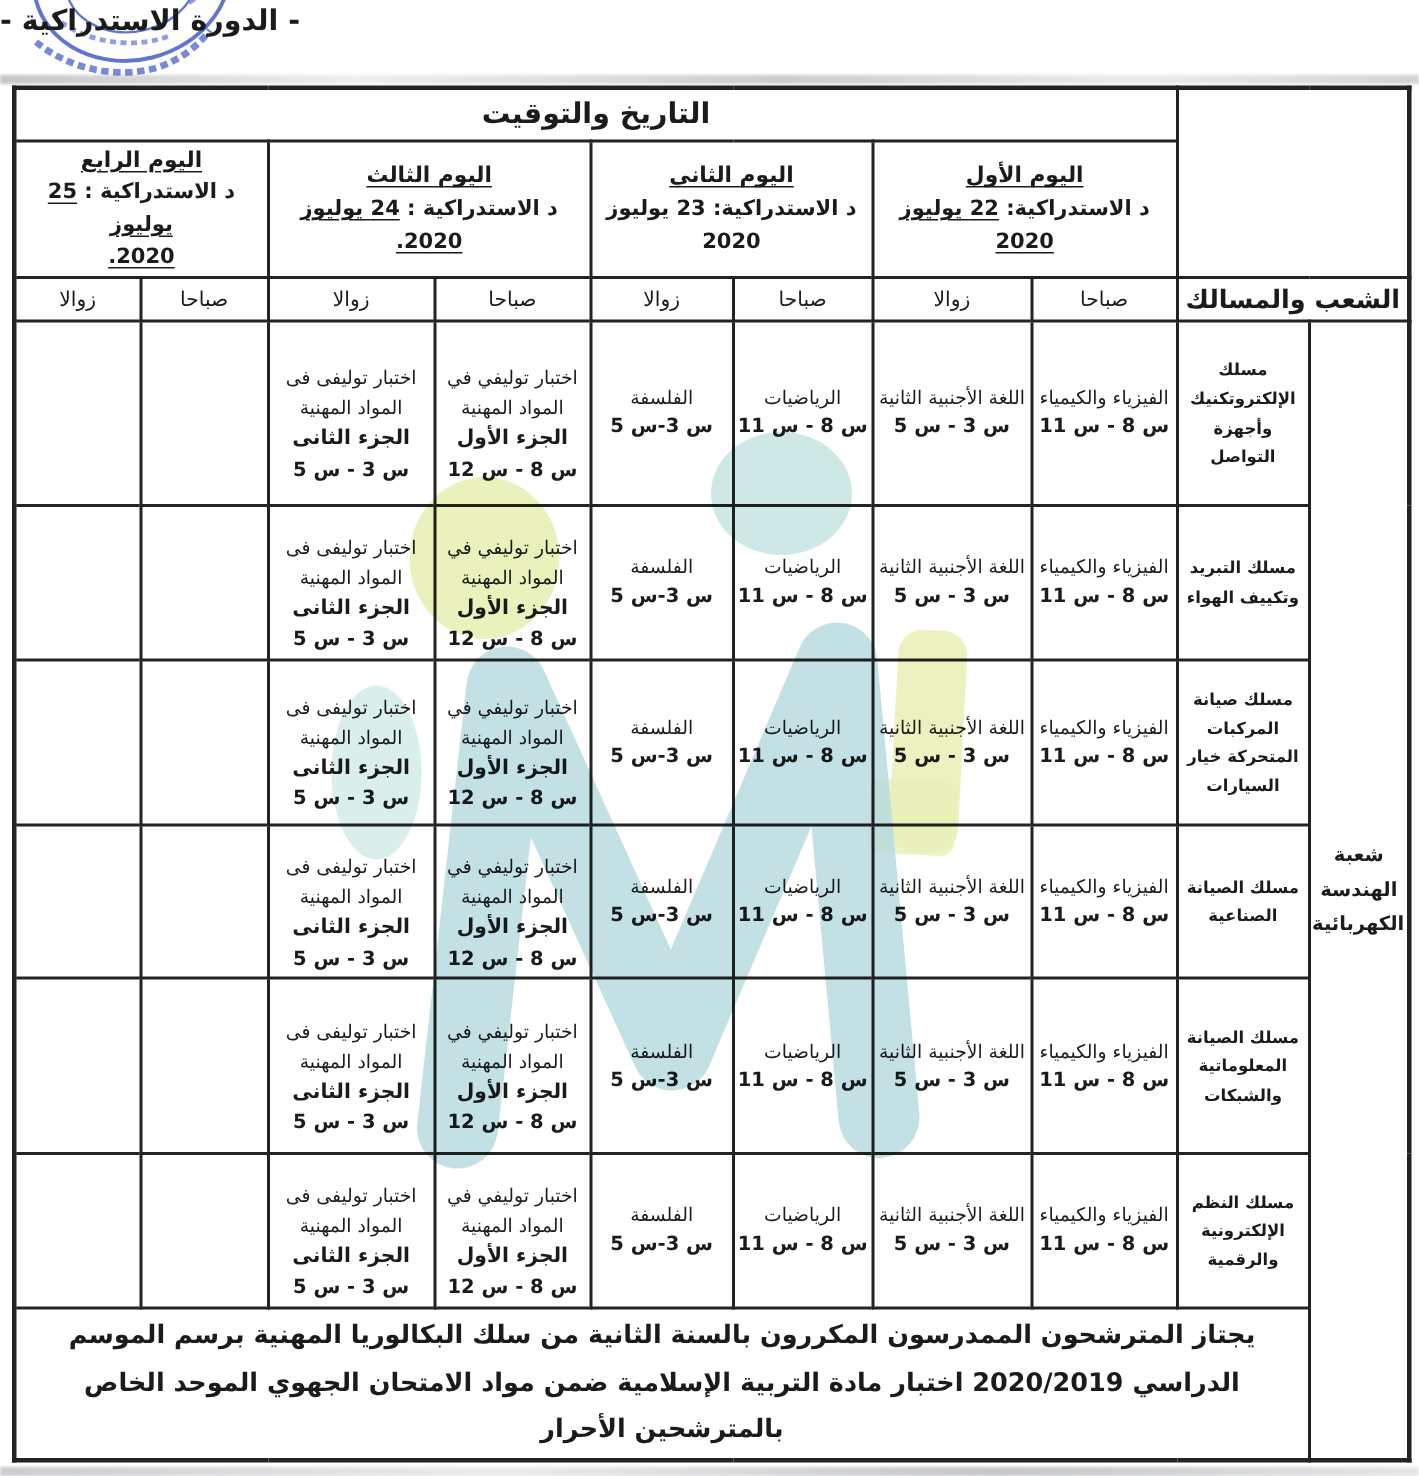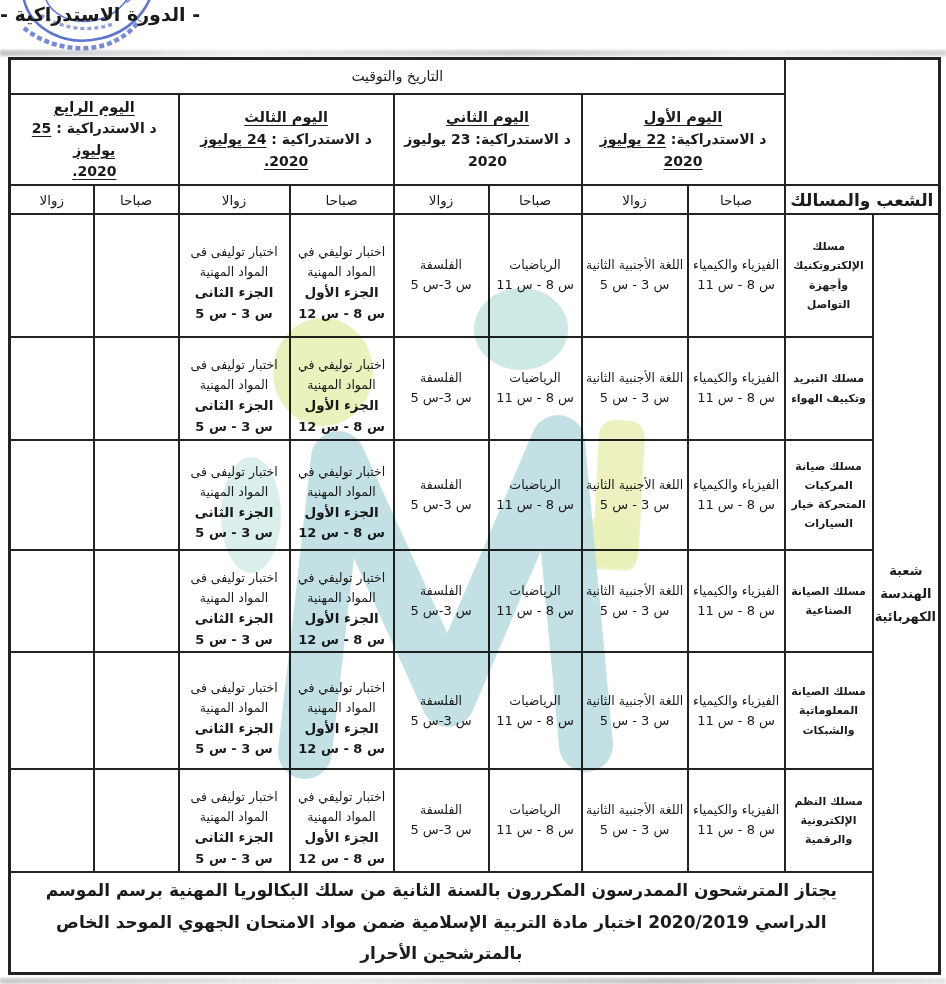--- a/index.html
+++ b/index.html
@@ -26,29 +26,29 @@
     text-align:center;vertical-align:middle;
     padding:1px 2px;
     background:transparent;
   }
   table.sched{border:3px solid #232323;}
   td.gl{border-left-width:3px;}            
   tr.rh1{height:35px;} tr.rh2{height:86px;} tr.rh3{height:29px;}
   tr.r1{height:123px;} tr.r2{height:103px;} tr.r3{height:110px;}
   tr.r4{height:102px;} tr.r5{height:117px;} tr.r6{height:100px;}
   tr.rnote{height:102px;}
-  .th-datetime{font-size:14px;font-weight:normal;}
+  .th-datetime{font-size:19px;font-weight:bold;}
   .day-head{font-size:14px;font-weight:bold;line-height:1.55;}
   .day-name{font-size:14.5px;}
   .u{text-decoration:underline;text-underline-offset:3px;}
   .th-tracks{font-size:17px;font-weight:bold;}
   .tod{font-size:13.5px;}
   .subj{font-size:12.5px;line-height:1.6;white-space:nowrap;}
   .subj-wrap{font-size:12.5px;line-height:1.6;white-space:normal;margin-top:16px;}
-  .time{font-size:13px;line-height:1.6;}
+  .time{font-size:13px;line-height:1.6;font-weight:bold;}
   .b{font-weight:bold;}
   .part{font-size:13.5px;line-height:1.6;}
   td.track{font-size:11px;font-weight:bold;line-height:1.75;padding:2px 4px;}
   td.branch{font-size:13px;font-weight:bold;line-height:1.8;}
   td.redacted{
     background-color:#8c8f93;
     background-image:
       repeating-linear-gradient(47deg, rgba(255,255,255,.05) 0 2px, rgba(20,25,35,.06) 2px 5px),
       repeating-linear-gradient(-33deg, rgba(70,76,90,.08) 0 3px, rgba(255,255,255,0) 3px 8px),
       radial-gradient(circle at 30% 40%, rgba(60,65,75,.10), rgba(0,0,0,0) 60%);

